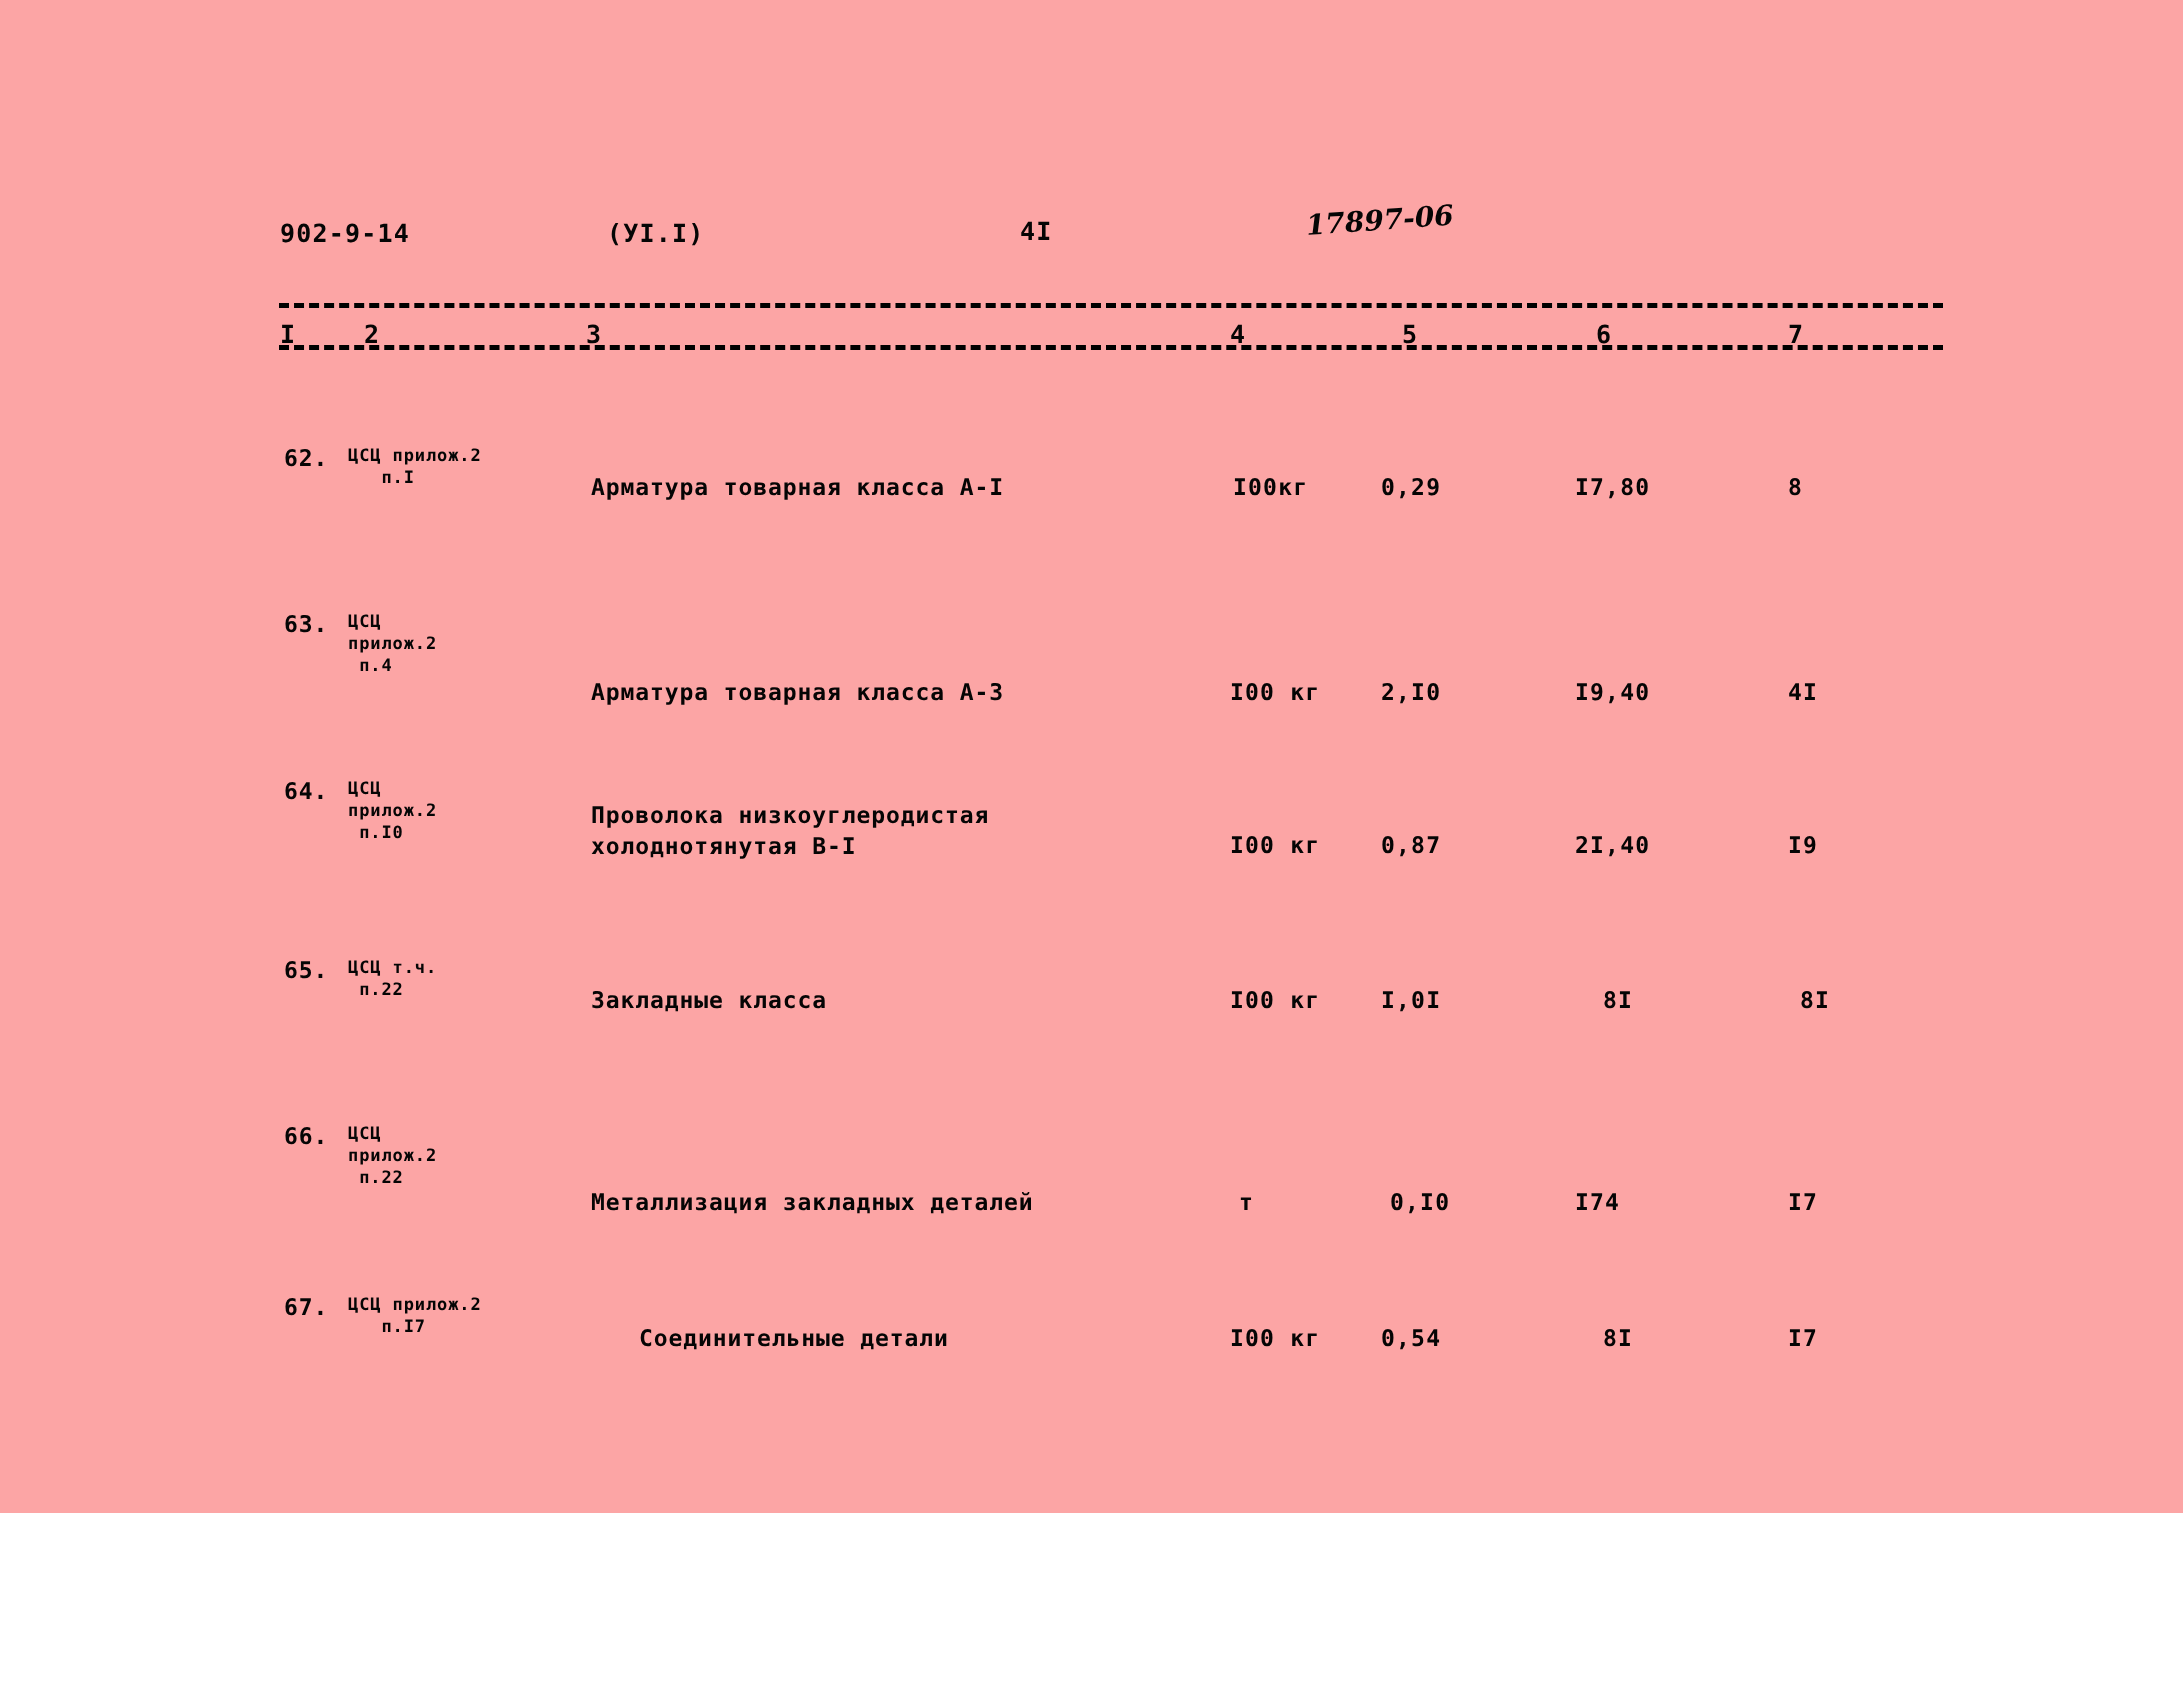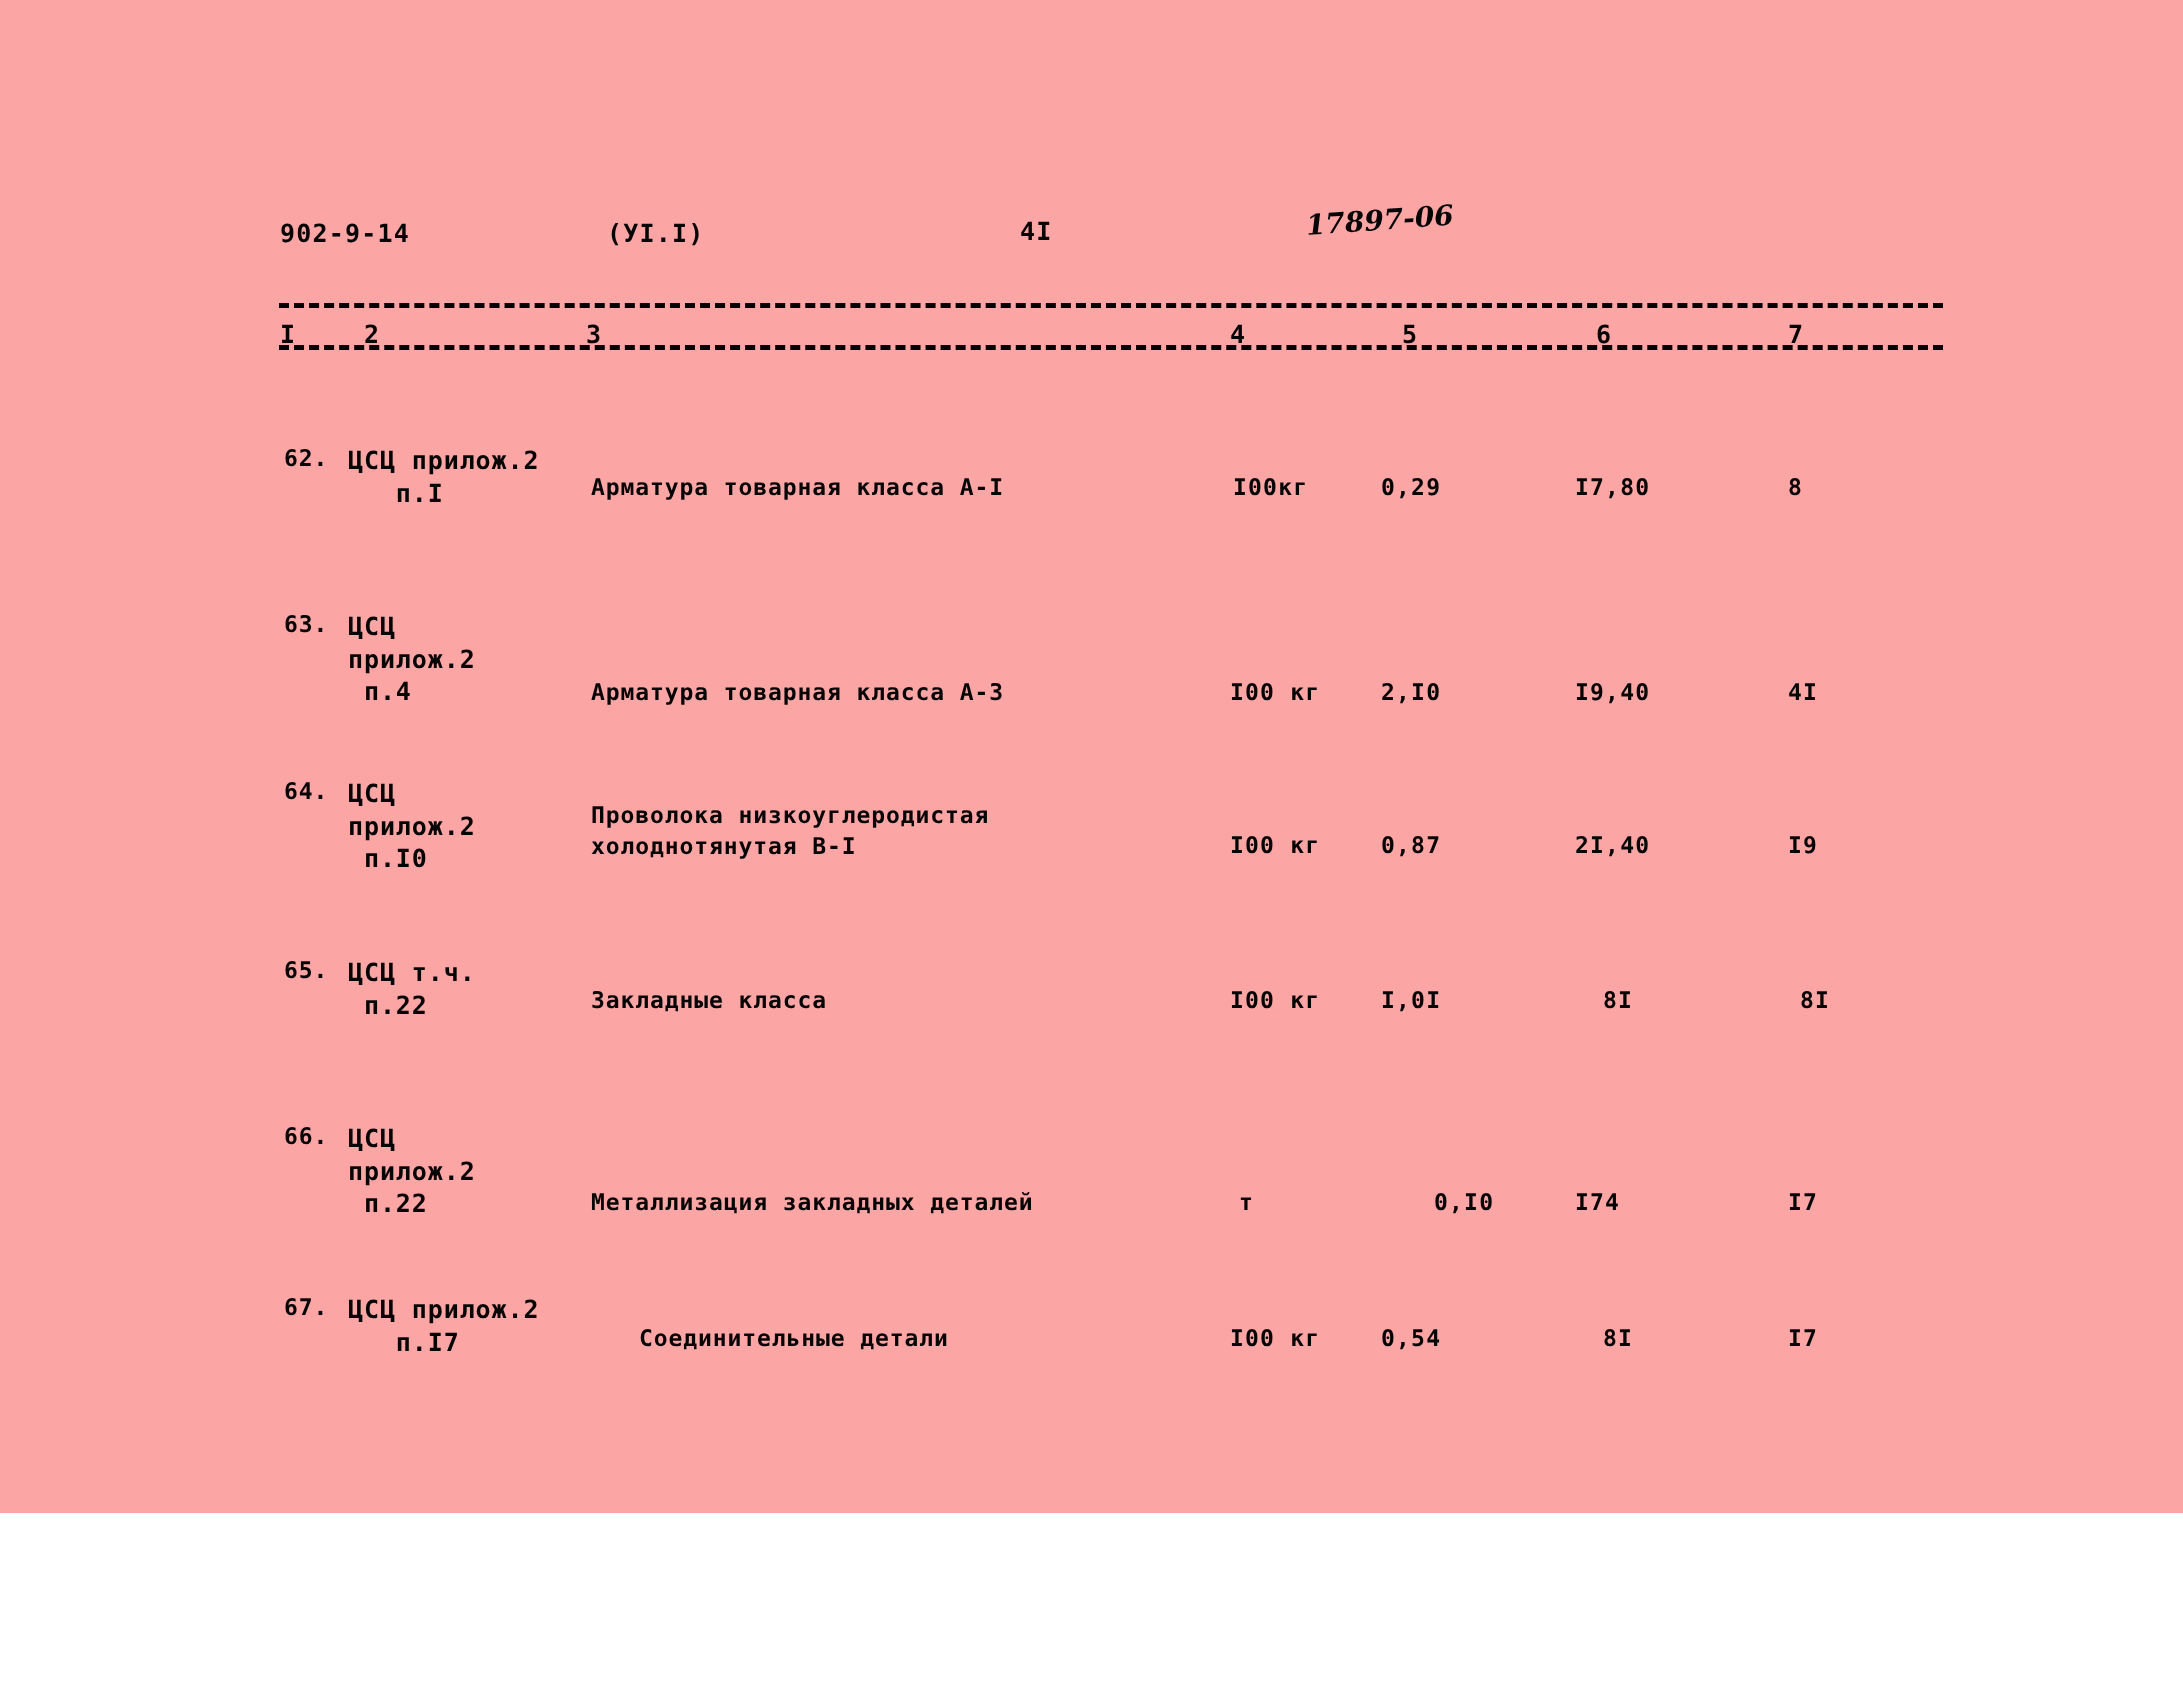--- a/index.html
+++ b/index.html
@@ -77,21 +77,21 @@
   .c-num {
     position: absolute;
     font-size: 23px;
     font-weight: bold;
     white-space: pre;
     letter-spacing: 0.9px;
     line-height: 1.30;
   }
   .c-code {
     position: absolute;
-    font-size: 25px;
+    font-size: 17px;
     font-weight: bold;
     white-space: pre;
     letter-spacing: 0.9px;
     line-height: 1.30;
   }
   .c-name {
     position: absolute;
     font-size: 23px;
     font-weight: bold;
     white-space: pre;
@@ -174,21 +174,21 @@
     <div class="tw c-total" style="left:1800px; top:986px;">8I</div>
   </div>
 
   <div class="row">
     <div class="tw c-num" style="left:284px;  top:1123px;">66.</div>
     <div class="tw c-code" style="left:348px;  top:1123px;">ЦСЦ
 прилож.2
  п.22</div>
     <div class="tw c-name" style="left:591px;  top:1188px;">Металлизация закладных деталей</div>
     <div class="tw c-unit" style="left:1239px; top:1188px;">т</div>
-    <div class="tw c-qty" style="left:1390px; top:1188px;margin-left:44px;">0,I0</div>
+    <div class="tw c-qty" style="left:1390px; top:1188px;">0,I0</div>
     <div class="tw c-price" style="left:1575px; top:1188px;">I74</div>
     <div class="tw c-total" style="left:1788px; top:1188px;">I7</div>
   </div>
 
   <div class="row">
     <div class="tw c-num" style="left:284px;  top:1294px;">67.</div>
     <div class="tw c-code" style="left:348px;  top:1294px;">ЦСЦ прилож.2
    п.I7</div>
     <div class="tw c-name" style="left:591px;  top:1324px;margin-left:48px;">Соединительные детали</div>
     <div class="tw c-unit" style="left:1230px; top:1324px;">I00 кг</div>

